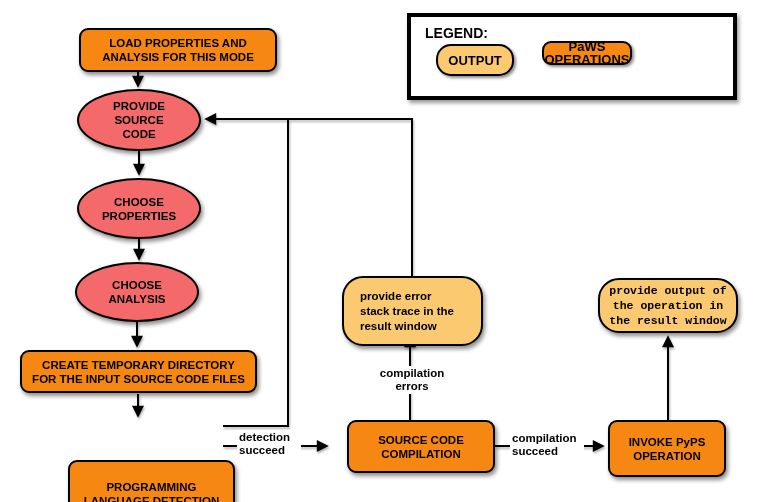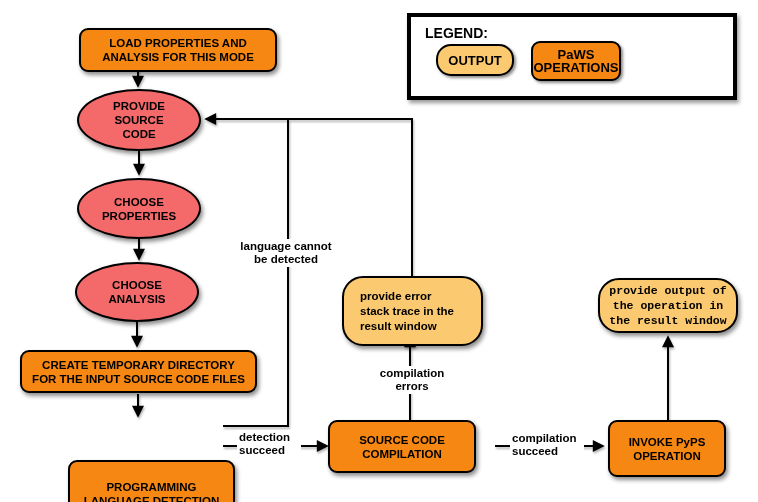--- a/index.html
+++ b/index.html
@@ -117,21 +117,21 @@
   <div class="node paws" style="left:20px; top:350px; width:237px; height:43px;">
     <span class="lbl">CREATE TEMPORARY DIRECTORY
 FOR THE INPUT SOURCE CODE FILES</span>
   </div>
 
   <div class="node paws" style="left:68px; top:420px; width:167px; height:67px;margin-top:40px;">
     <span class="lbl">PROGRAMMING
 LANGUAGE DETECTION</span>
   </div>
 
-  <div class="node paws" style="left:328px; top:420px; width:148px; height:53px;">
+  <div class="node paws" style="left:347px; top:420px; width:148px; height:53px;">
     <span class="lbl">SOURCE CODE
 COMPILATION</span>
   </div>
 
   <div class="node paws" style="left:608px; top:420px; width:118px; height:57px;">
     <span class="lbl">INVOKE PyPS
 OPERATION</span>
   </div>
 
   <div class="node output left-text" style="left:342px; top:276px; width:141px; height:70px;">
@@ -139,36 +139,34 @@
 stack trace in the
 result window</span>
   </div>
 
   <div class="node output" style="left:598px; top:278px; width:140px; height:55px;font-family:Liberation Mono, monospace;">
     <span class="lbl">provide output of
 the operation in
 the result window</span>
   </div>
 
-  <div class="edge-label center" style="left:229px; top:239px; width:110px;">language cannot
-be detected</div>
 
   <div class="edge-label left" style="left:237px; top:430px; width:60px;">detection
 succeed</div>
 
   <div class="edge-label center" style="left:373px; top:366px; width:74px;">compilation
 errors</div>
 
   <div class="edge-label left" style="left:510px; top:431px; width:70px;">compilation
 succeed</div>
 
   <div class="legend">
     <div class="legend-title">LEGEND:</div>
     <div class="node output" style="left:25px; top:27px; width:78px; height:32px; border-radius:15px;">
       <span class="lbl">OUTPUT</span>
     </div>
-    <div class="node paws" style="left:120px; top:24px; width:90px; height:40px;">
+    <div class="node paws" style="left:131px; top:24px; width:90px; height:24px;">
       <span class="lbl">PaWS
 OPERATIONS</span>
     </div>
   </div>
 
 </div>
 
 </body></html>

